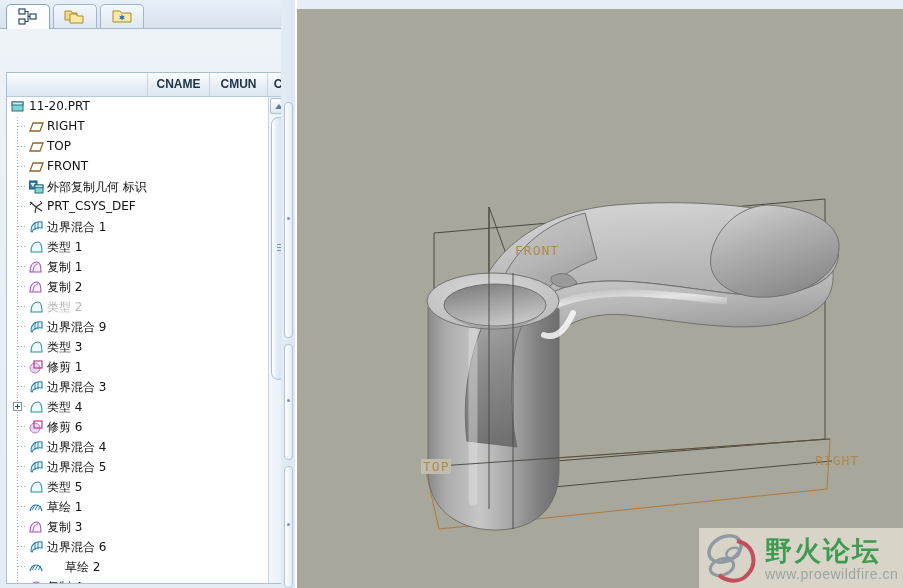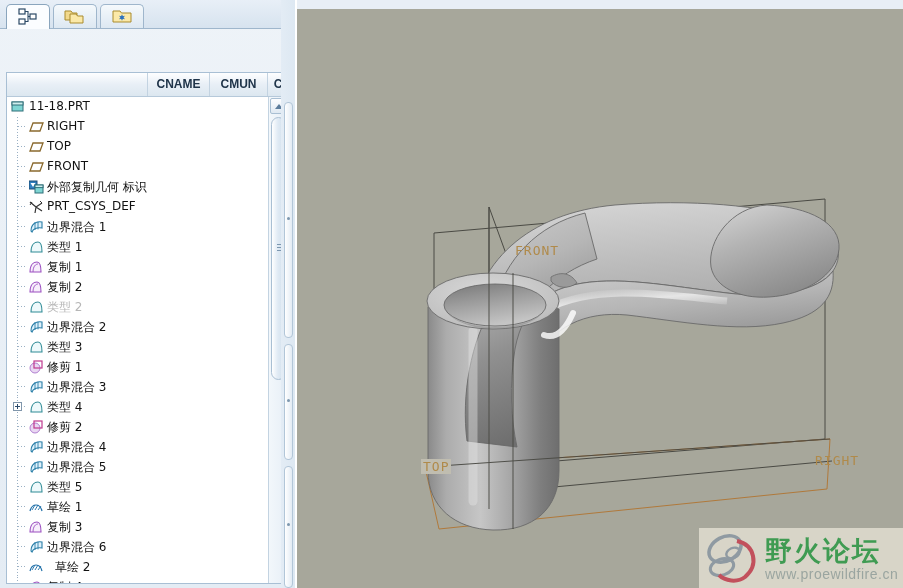--- a/index.html
+++ b/index.html
@@ -360,21 +360,21 @@
         <div class="col-head" style="left:202px;width:58px;">CMUN</div>
         <div class="col-head" style="left:260px;width:21px;">C</div>
       </div>
 
       <div id="tree-rows">
           <div class="trow">
             <span class="ticon" style="left: 4px;"><svg width="15" height="14" viewBox="0 0 15 14">
                 <rect x="1" y="2" width="11" height="9" fill="#7fd5d3" stroke="#2f6f79" stroke-width="1"></rect>
                 <rect x="1" y="2" width="11" height="3" fill="#cfeeed" stroke="#2f6f79" stroke-width="1"></rect>
               </svg></span>
-            <span class="tlabel" style="left: 22px;">11-18.PRT</span>
+            <span class="tlabel" style="left: 22px;">11-20.PRT</span>
           </div>
           <div class="trow">
             <div class="guide" style="left: 10px;"></div>
             <div class="elbow" style="left: 11px; width: 9px;"></div>
             <span class="ticon" style="left: 22px;"><svg width="15" height="14" viewBox="0 0 15 14">
                 <path d="M4 3 H14 L11 11 H1 Z" fill="#fff" stroke="#8a6a2e" stroke-width="1.3"></path>
               </svg></span>
             <span class="tlabel" style="left: 40px;">RIGHT</span>
           </div>
           <div class="trow">
@@ -456,21 +456,21 @@
               </svg></span>
             <span class="tlabel dim" style="left: 40px;">类型 2</span>
           </div>
           <div class="trow">
             <div class="guide" style="left: 10px;"></div>
             <div class="elbow" style="left: 11px; width: 9px;"></div>
             <span class="ticon" style="left: 22px;"><svg width="15" height="14" viewBox="0 0 15 14">
                 <path d="M2 11 C 2 4, 7 1, 13 2 L 13 8 C 8 7, 4 9, 3 12 Z" fill="#dff1fb" stroke="#2b7fa8" stroke-width="1.1"></path>
                 <path d="M6 2 L6 10 M9 1.6 L9 9.4" stroke="#2b7fa8" stroke-width="0.9" fill="none"></path>
               </svg></span>
-            <span class="tlabel" style="left: 40px;">边界混合 2</span>
+            <span class="tlabel" style="left: 40px;">边界混合 9</span>
           </div>
           <div class="trow">
             <div class="guide" style="left: 10px;"></div>
             <div class="elbow" style="left: 11px; width: 9px;"></div>
             <span class="ticon" style="left: 22px;"><svg width="15" height="14" viewBox="0 0 15 14">
                 <path d="M2 12 C 2 4, 6 2, 9 2 C 12 2, 13 5, 13 12 Z" fill="#eef9fb" stroke="#2f8b96" stroke-width="1.1"></path>
               </svg></span>
             <span class="tlabel" style="left: 40px;">类型 3</span>
           </div>
           <div class="trow">
@@ -500,21 +500,21 @@
               </svg></span>
             <span class="tlabel" style="left: 40px;">类型 4</span>
           </div>
           <div class="trow">
             <div class="guide" style="left: 10px;"></div>
             <div class="elbow" style="left: 11px; width: 9px;"></div>
             <span class="ticon" style="left: 22px;"><svg width="15" height="14" viewBox="0 0 15 14">
                 <circle cx="6" cy="8" r="5" fill="#e9d7f2" stroke="#b07fd0" stroke-width="1"></circle>
                 <rect x="5" y="1" width="8" height="7" fill="none" stroke="#c0398f" stroke-width="1.2"></rect>
               </svg></span>
-            <span class="tlabel" style="left: 40px;">修剪 2</span>
+            <span class="tlabel" style="left: 40px;">修剪 6</span>
           </div>
           <div class="trow">
             <div class="guide" style="left: 10px;"></div>
             <div class="elbow" style="left: 11px; width: 9px;"></div>
             <span class="ticon" style="left: 22px;"><svg width="15" height="14" viewBox="0 0 15 14">
                 <path d="M2 11 C 2 4, 7 1, 13 2 L 13 8 C 8 7, 4 9, 3 12 Z" fill="#dff1fb" stroke="#2b7fa8" stroke-width="1.1"></path>
                 <path d="M6 2 L6 10 M9 1.6 L9 9.4" stroke="#2b7fa8" stroke-width="0.9" fill="none"></path>
               </svg></span>
             <span class="tlabel" style="left: 40px;">边界混合 4</span>
           </div>
@@ -562,21 +562,21 @@
               </svg></span>
             <span class="tlabel" style="left: 40px;">边界混合 6</span>
           </div>
           <div class="trow">
             <div class="guide" style="left: 10px;"></div>
             <div class="elbow" style="left: 11px; width: 9px;"></div>
             <span class="ticon" style="left: 22px;"><svg width="15" height="14" viewBox="0 0 15 14">
                 <path d="M1 11 C 3 3, 11 3, 13 11" fill="none" stroke="#1f6fa8" stroke-width="1.2"></path>
                 <path d="M3 10 L6 5 M6 10 L9 5 M9 10 L12 6" stroke="#1f6fa8" stroke-width="0.9" fill="none"></path>
               </svg></span>
-            <span class="tlabel" style="left: 48px;">草绘 2</span>
+            <span class="tlabel" style="left: 58px;">草绘 2</span>
           </div>
           <div class="trow">
             <div class="guide" style="left: 10px;"></div>
             <span class="ticon" style="left: 22px;"><svg width="15" height="14" viewBox="0 0 15 14">
                 <path d="M1 12 C 1 4, 5 2, 8 2 C 11 2, 12 5, 12 12 Z" fill="#f7eefb" stroke="#9b4fc0" stroke-width="1.1"></path>
                 <path d="M4 12 C 4 6, 7 4, 9 4" stroke="#9b4fc0" stroke-width="0.9" fill="none"></path>
               </svg></span>
             <span class="tlabel" style="left: 40px;">复制 4</span>
           </div>
         </div>

